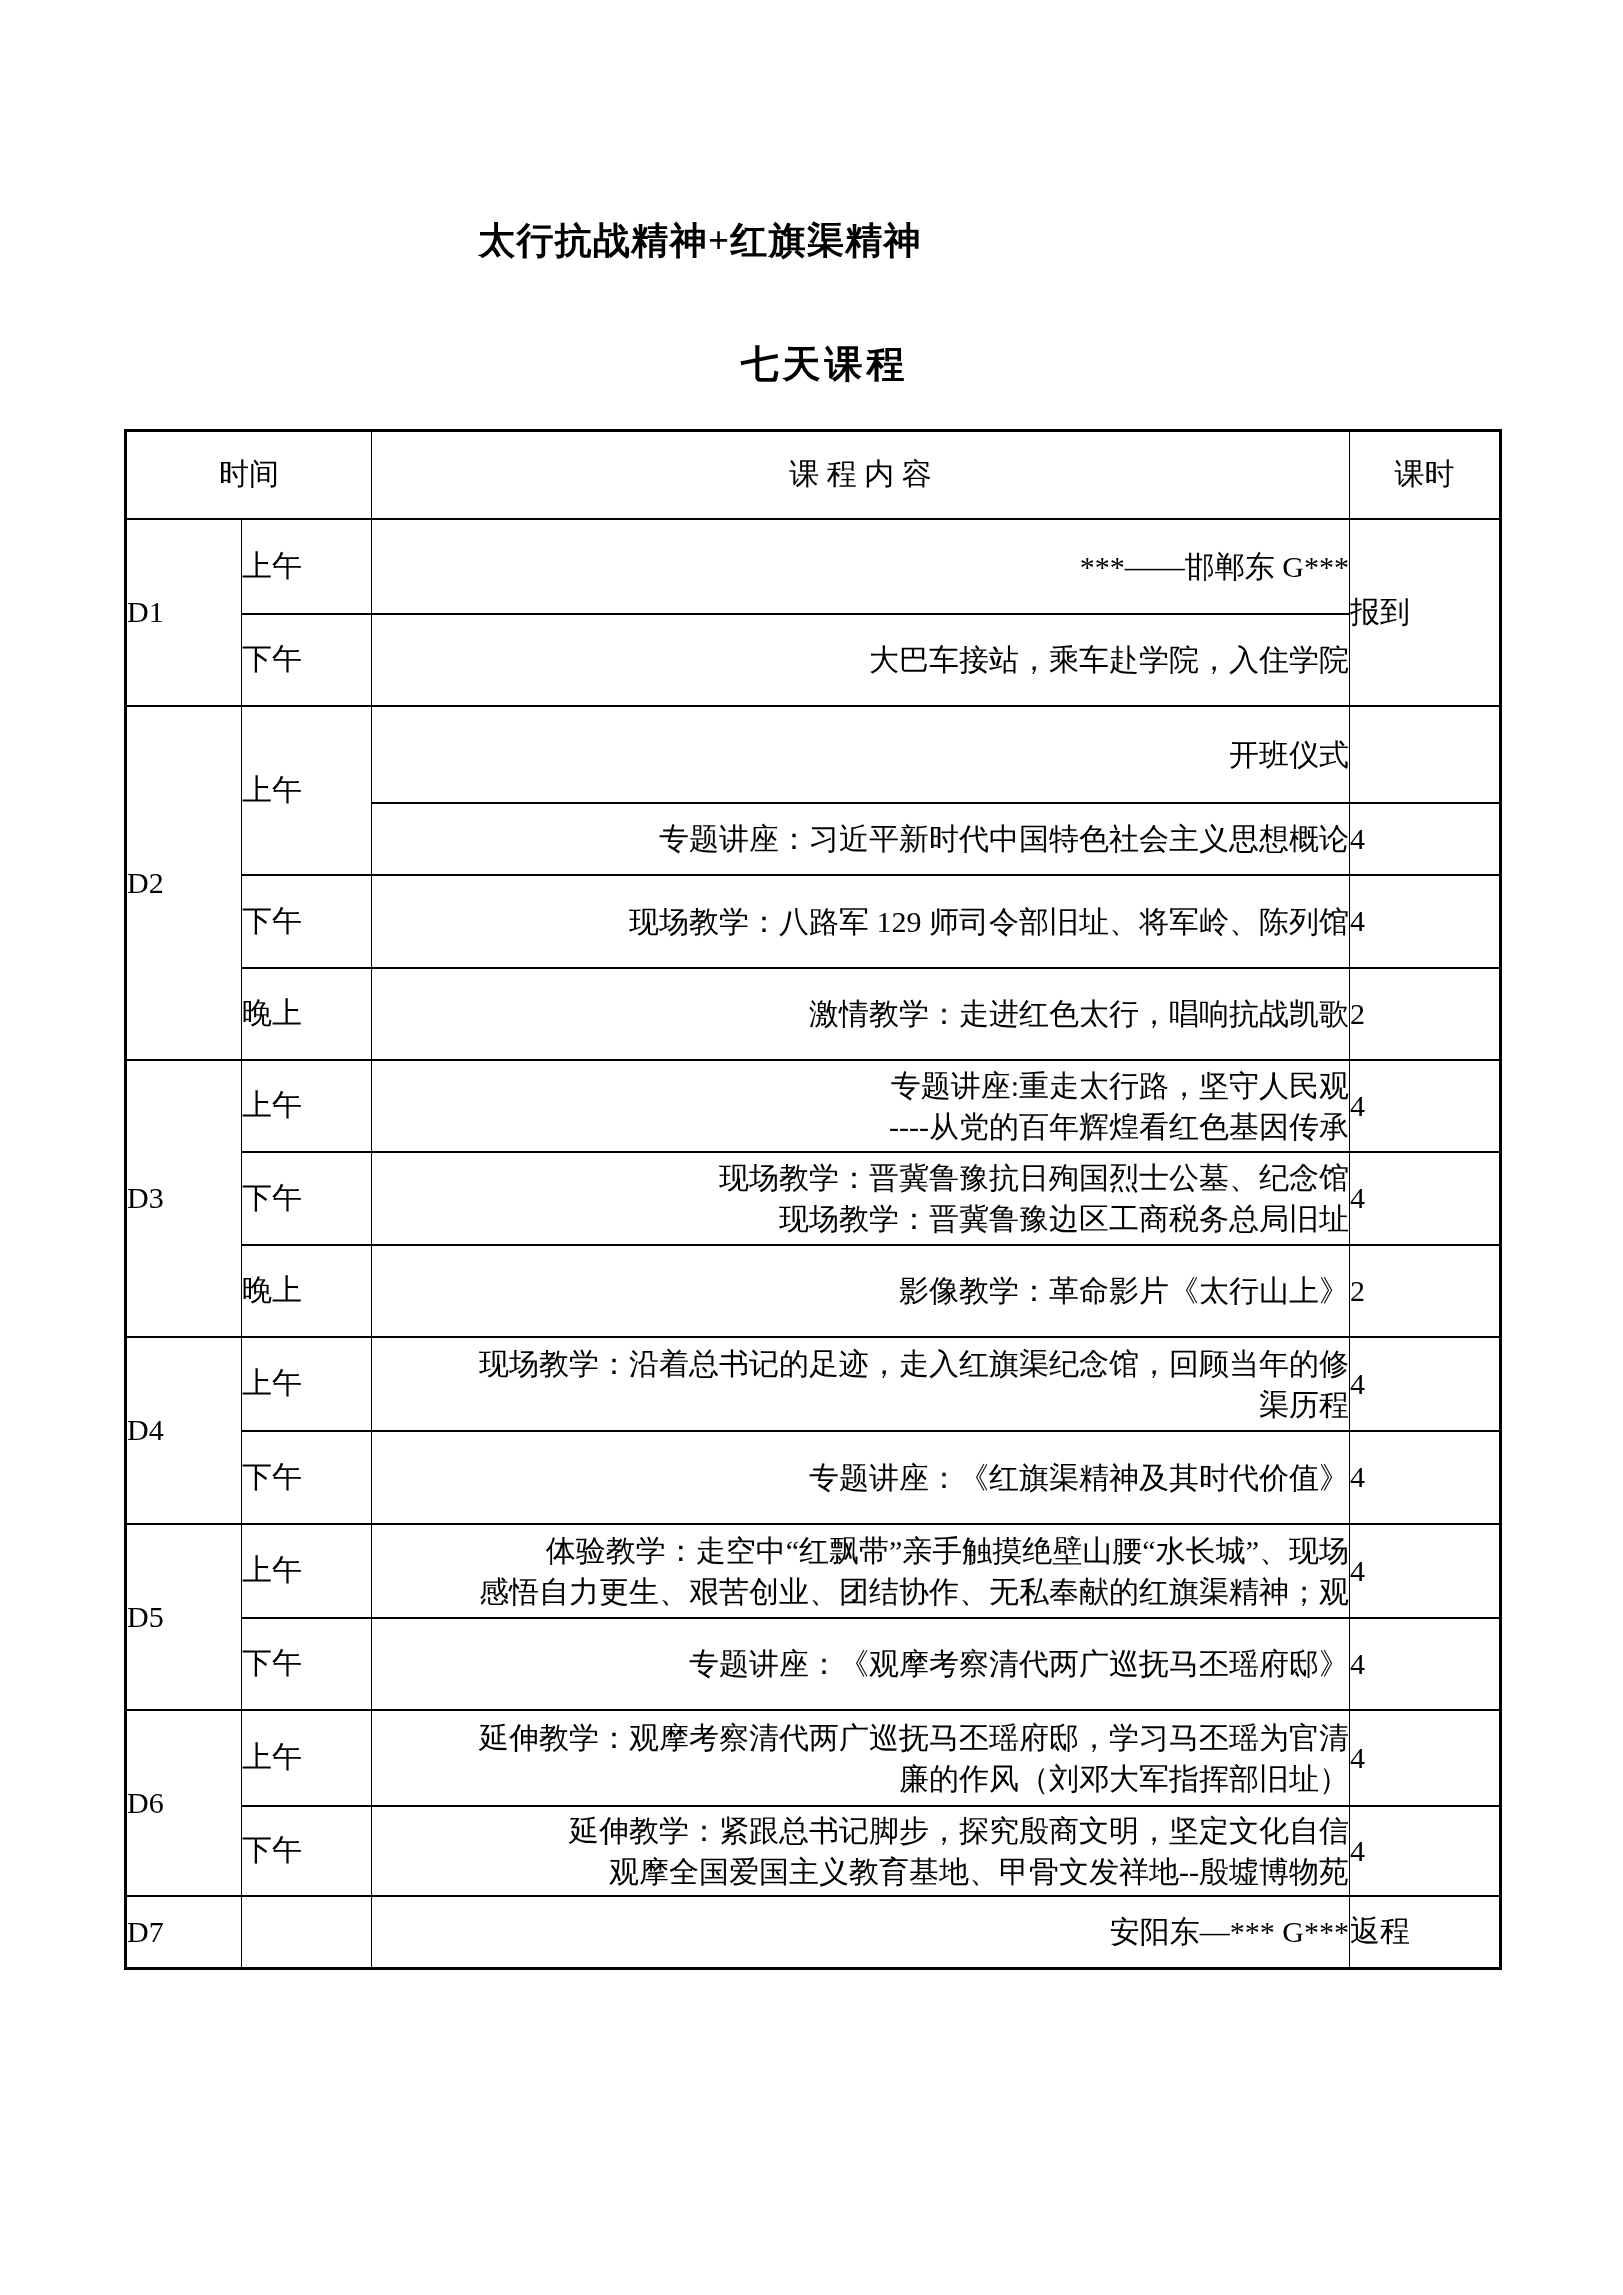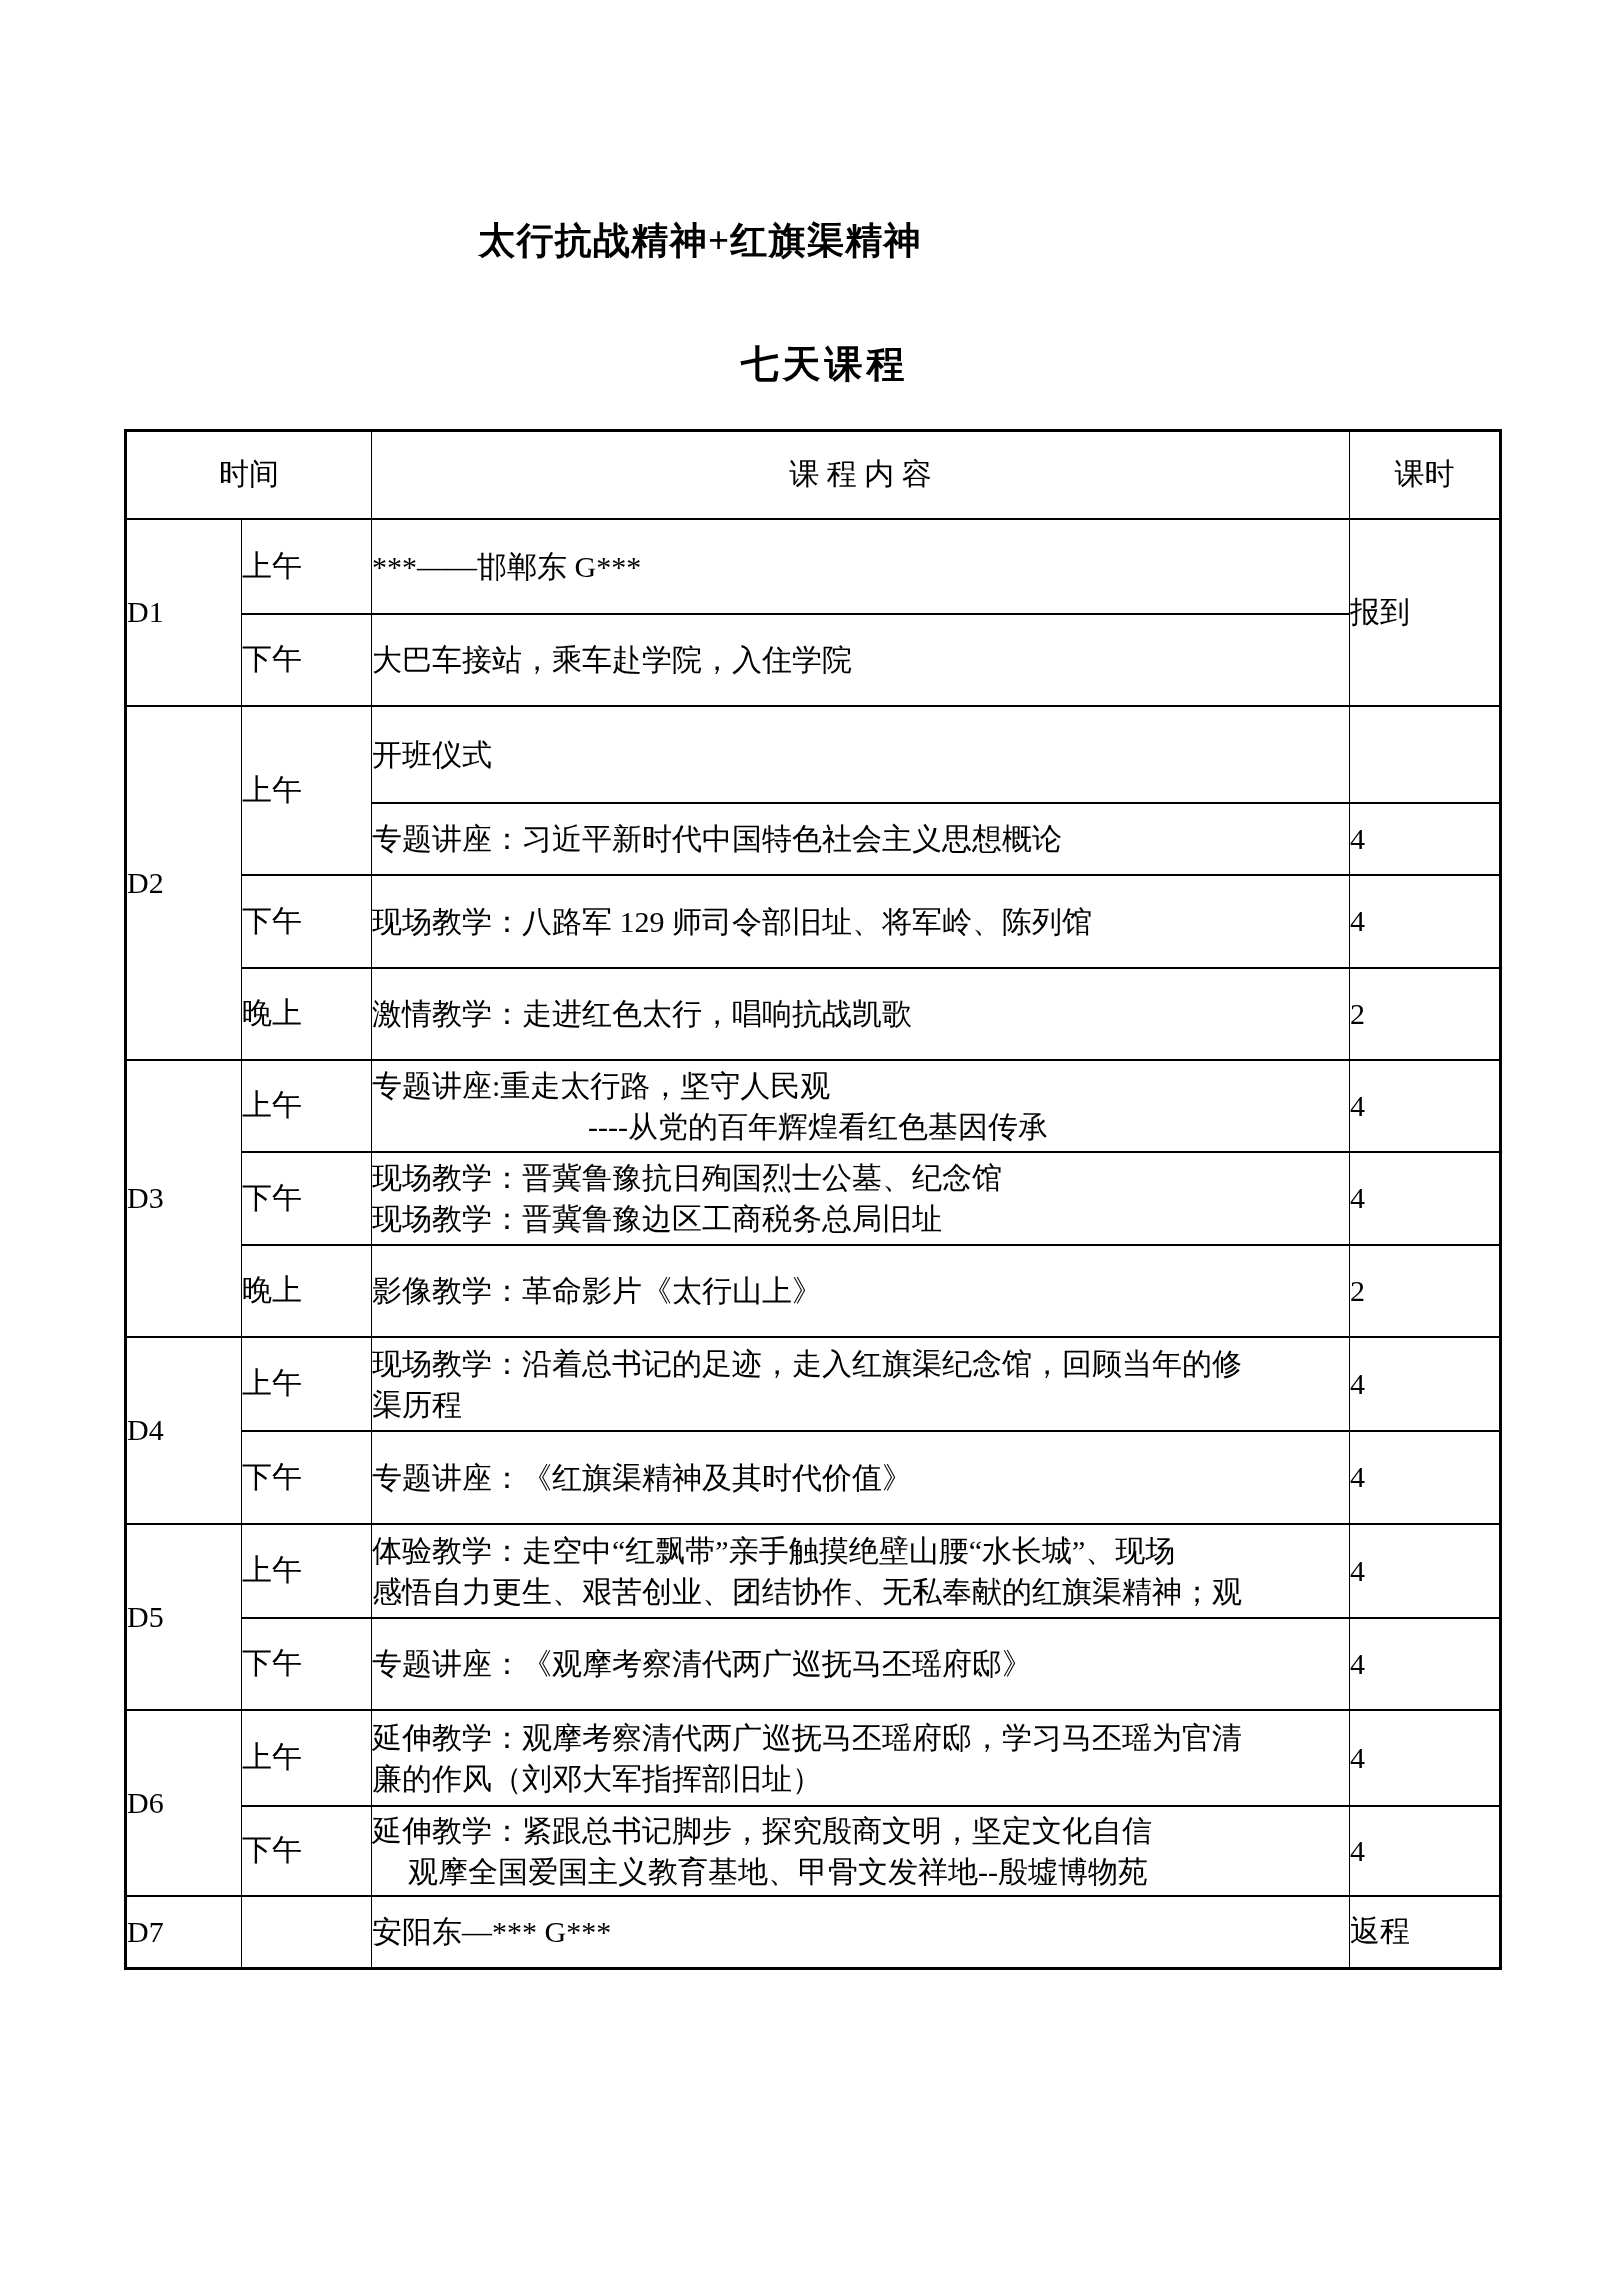--- a/index.html
+++ b/index.html
@@ -52,21 +52,21 @@
     border-top-width: 2px;
     border-bottom-width: 2px;
     vertical-align: middle;
     font-weight: normal;
     padding: 0;
     overflow: hidden;
   }
   tr.header-row th { border-bottom-width: 2.6px; }
   tr.day-sep td { border-top-width: 2.6px; margin-top: 37px; }
   td.content-cell {
-    text-align: left;
+    text-align: right;
     padding-left: 14.4px;
     padding-right: 6.5px;
     line-height: 41px;
   }
   td.day-cell, td.period-cell, td.hours-cell, th {
   }
   .line2-indent-wide { padding-left: 216px; }
   .line2-indent-small { padding-left: 36px; }
 </style>
 </head>

